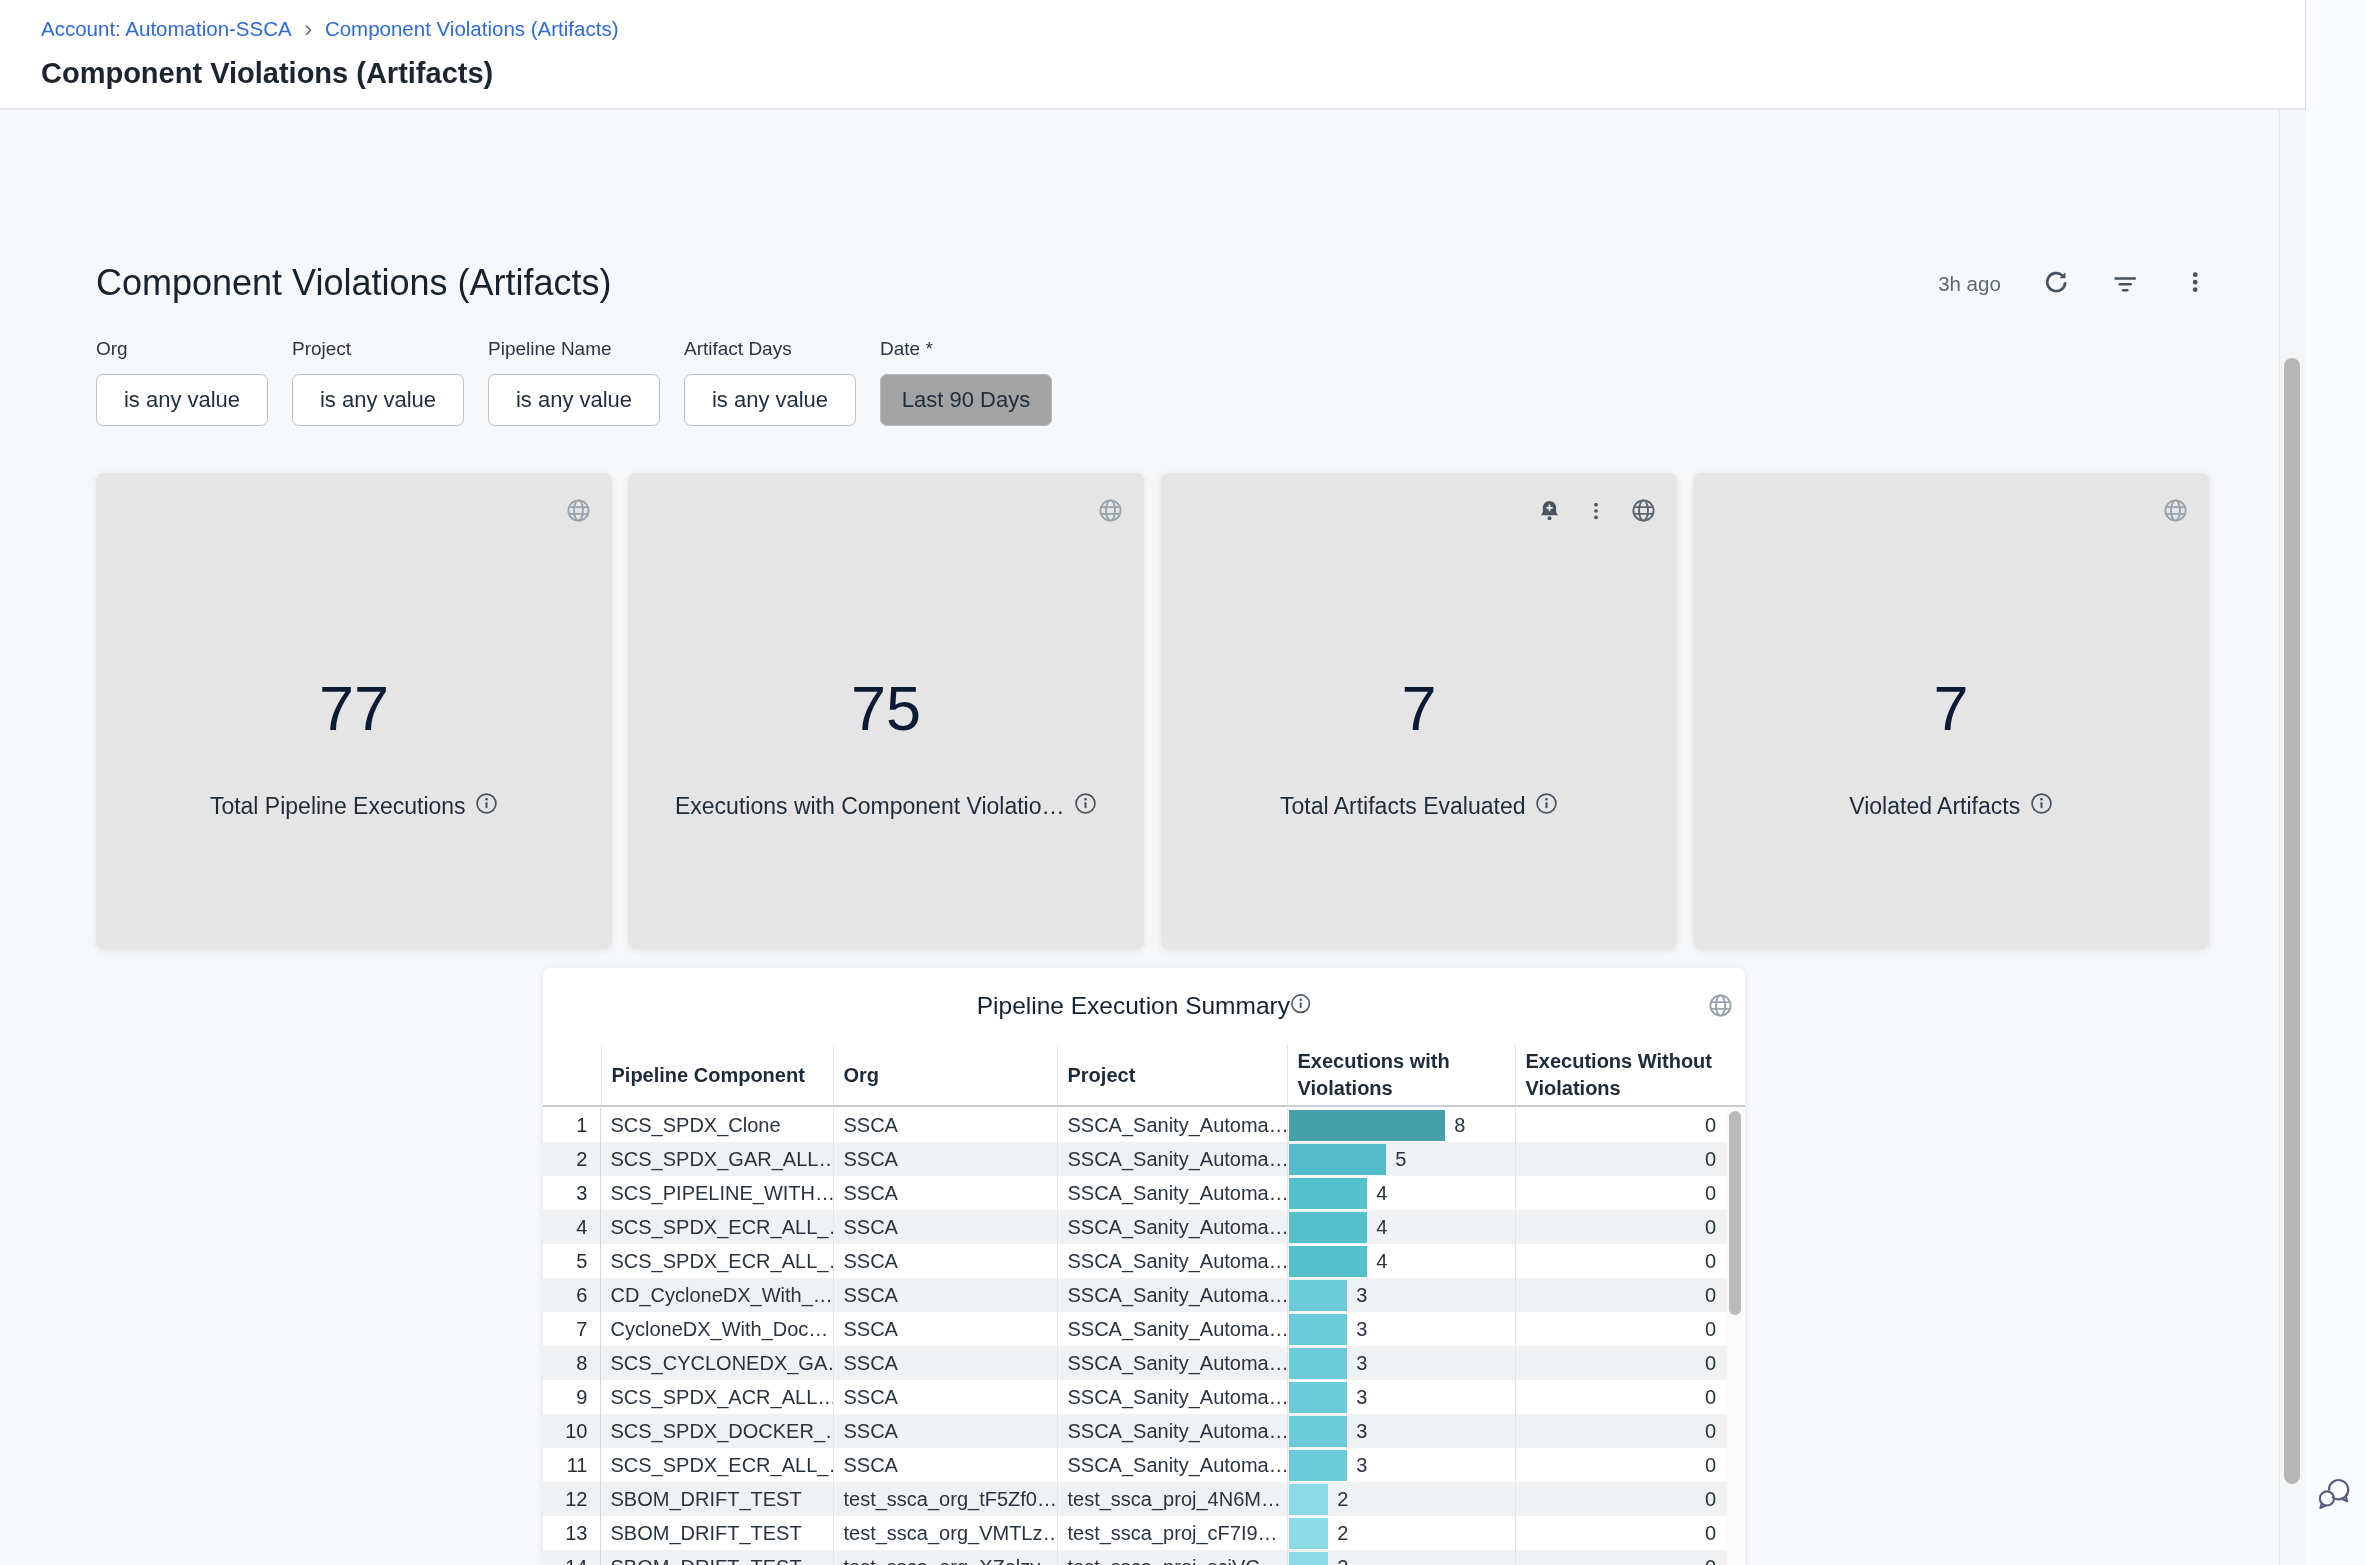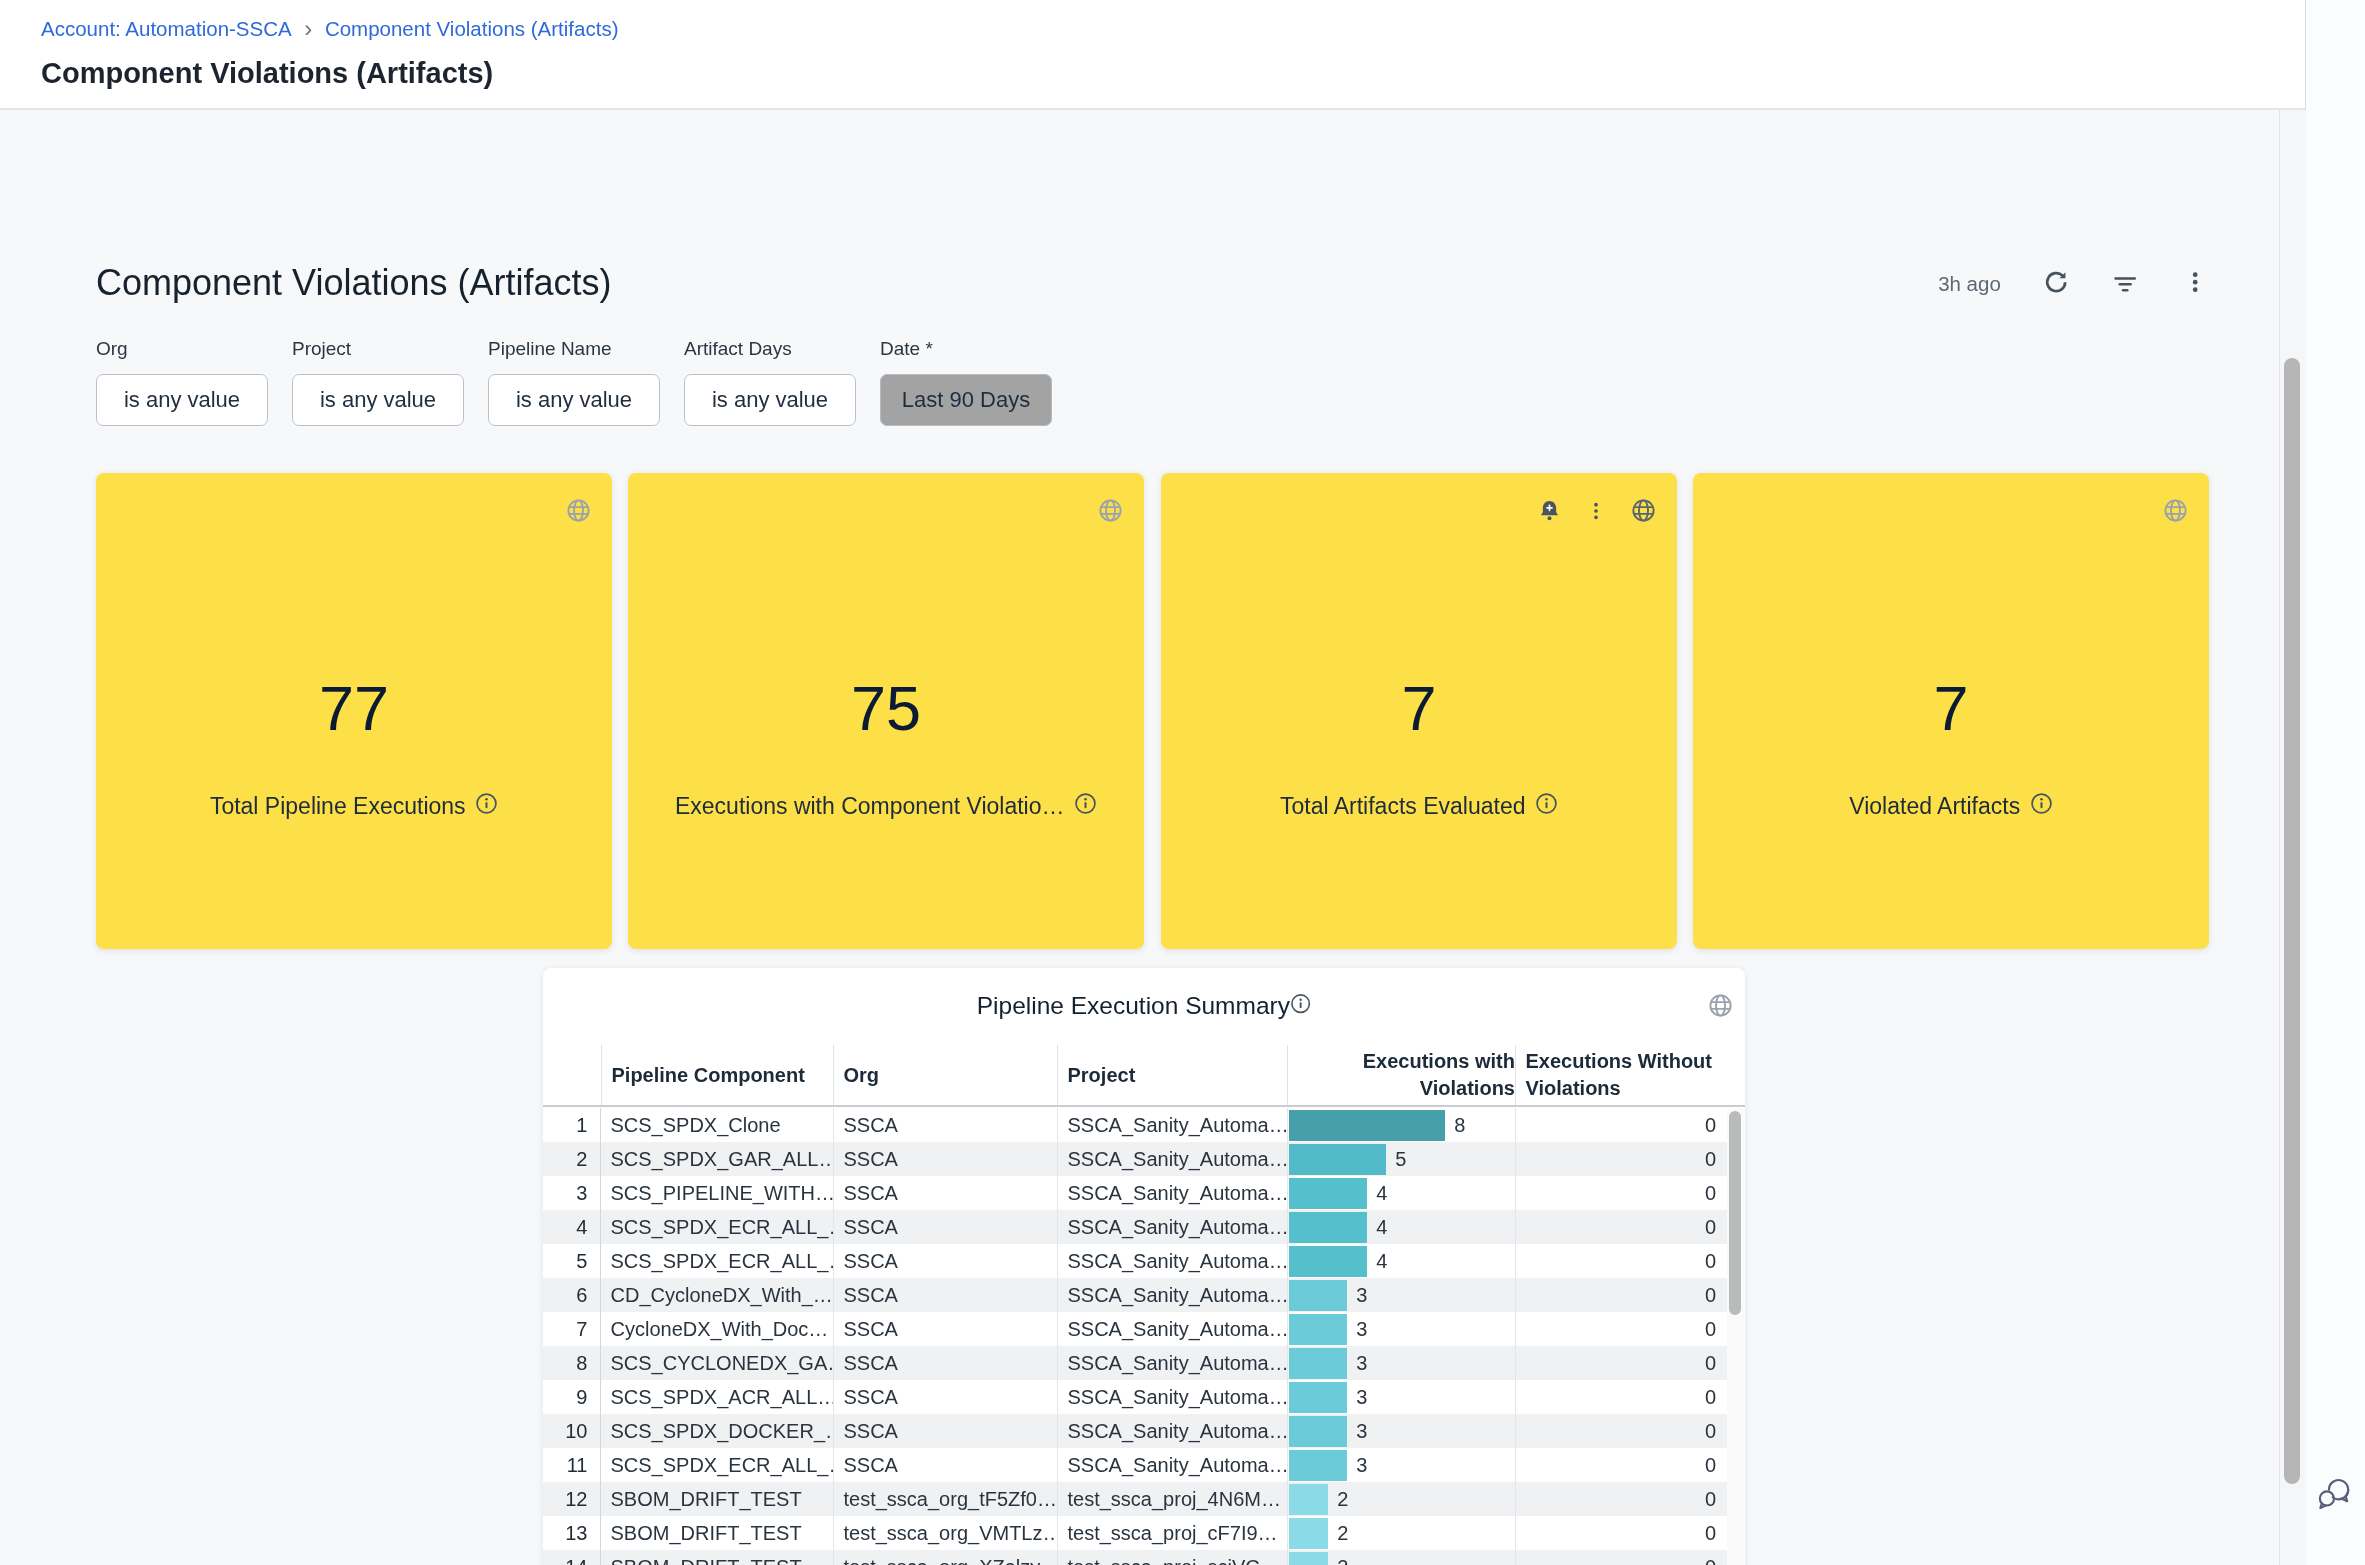--- a/index.html
+++ b/index.html
@@ -26,21 +26,21 @@
   .filter{display:flex;flex-direction:column;}
   .filter-label{font-size:19px;color:#2b3642;margin-bottom:14.2px;}
   .filter-btn{
     height:52px;min-width:172px;padding:0 19px;border:1.6px solid #b9c0c8;border-radius:7.1px;
     background:#ffffff;font-size:22px;color:#1f2d3d;font-family:"Liberation Sans",sans-serif;
     display:flex;align-items:center;justify-content:center;cursor:pointer;
   }
   .filter-btn.active{background:#a3a3a3;border-color:#b2bac2;}
   
   .card{
-    position:absolute;top:363px;width:516px;height:476px;background:#fde047;border-radius:8px;
+    position:absolute;top:363px;width:516px;height:476px;background:#e5e5e5;border-radius:8px;
     box-shadow:0 1.6px 6.3px rgba(25,35,45,.10);
   }
   .card.c1{left:96px;}.card.c2{left:628px;}.card.c3{left:1161px;}.card.c4{left:1693px;}
   .card-icons{position:absolute;top:24px;right:20.5px;display:flex;align-items:center;gap:22px;}
   .big-number{position:absolute;left:0;right:0;top:199px;text-align:center;font-size:63px;font-weight:500;color:#0a1b33;}
   .card-label{position:absolute;left:0;right:0;top:319px;display:flex;align-items:center;justify-content:center;gap:9.5px;
     font-size:23px;color:#1e2b3a;}
   .info{color:#49545f;flex:none;}
   
   .panel{
@@ -52,21 +52,21 @@
   .panel-globe{position:absolute;top:24px;right:11px;}
   .thead{position:absolute;left:0;top:77px;width:1184px;height:60px;display:flex;}
   .th{display:flex;flex-direction:column;justify-content:center;padding-left:9.5px;box-sizing:border-box;
     font-size:20px;font-weight:700;color:#1d2a38;line-height:27px;cursor:pointer;}
   .th.col-num{padding:0;}
   .thead .th + .th{border-left:0.8px solid #e0e3e6;}
   .col-num{width:58px;}
   .col-pipeline{width:232px;}
   .col-org{width:224px;}
   .col-project{width:230px;}
-  .col-with{width:228px;text-align:right;}
+  .col-with{width:228px;}
   .col-without{width:212px;}
   .head-rule{position:absolute;left:0;top:137px;width:1202px;height:2.4px;background:#c9ccd0;}
   .tbody{position:absolute;left:0;top:140px;width:1184px;height:568px;overflow:hidden;}
   .trow{display:flex;height:34px;align-items:stretch;background:#ffffff;cursor:pointer;}
   .trow.alt{background:#f0f1f2;}
   .cell{display:flex;align-items:center;box-sizing:border-box;font-size:20px;color:#29343f;overflow:hidden;white-space:nowrap;}
   .cell + .cell{border-left:0.8px solid #e4e6e9;}
   .cell.col-num{justify-content:flex-end;padding-right:12.6px;color:#222d38;border-right:0.8px solid #d3d6da;}
   .cell.col-num + .cell{border-left:none;}
   .cell.col-pipeline,.cell.col-org,.cell.col-project{padding-left:9.5px;}

